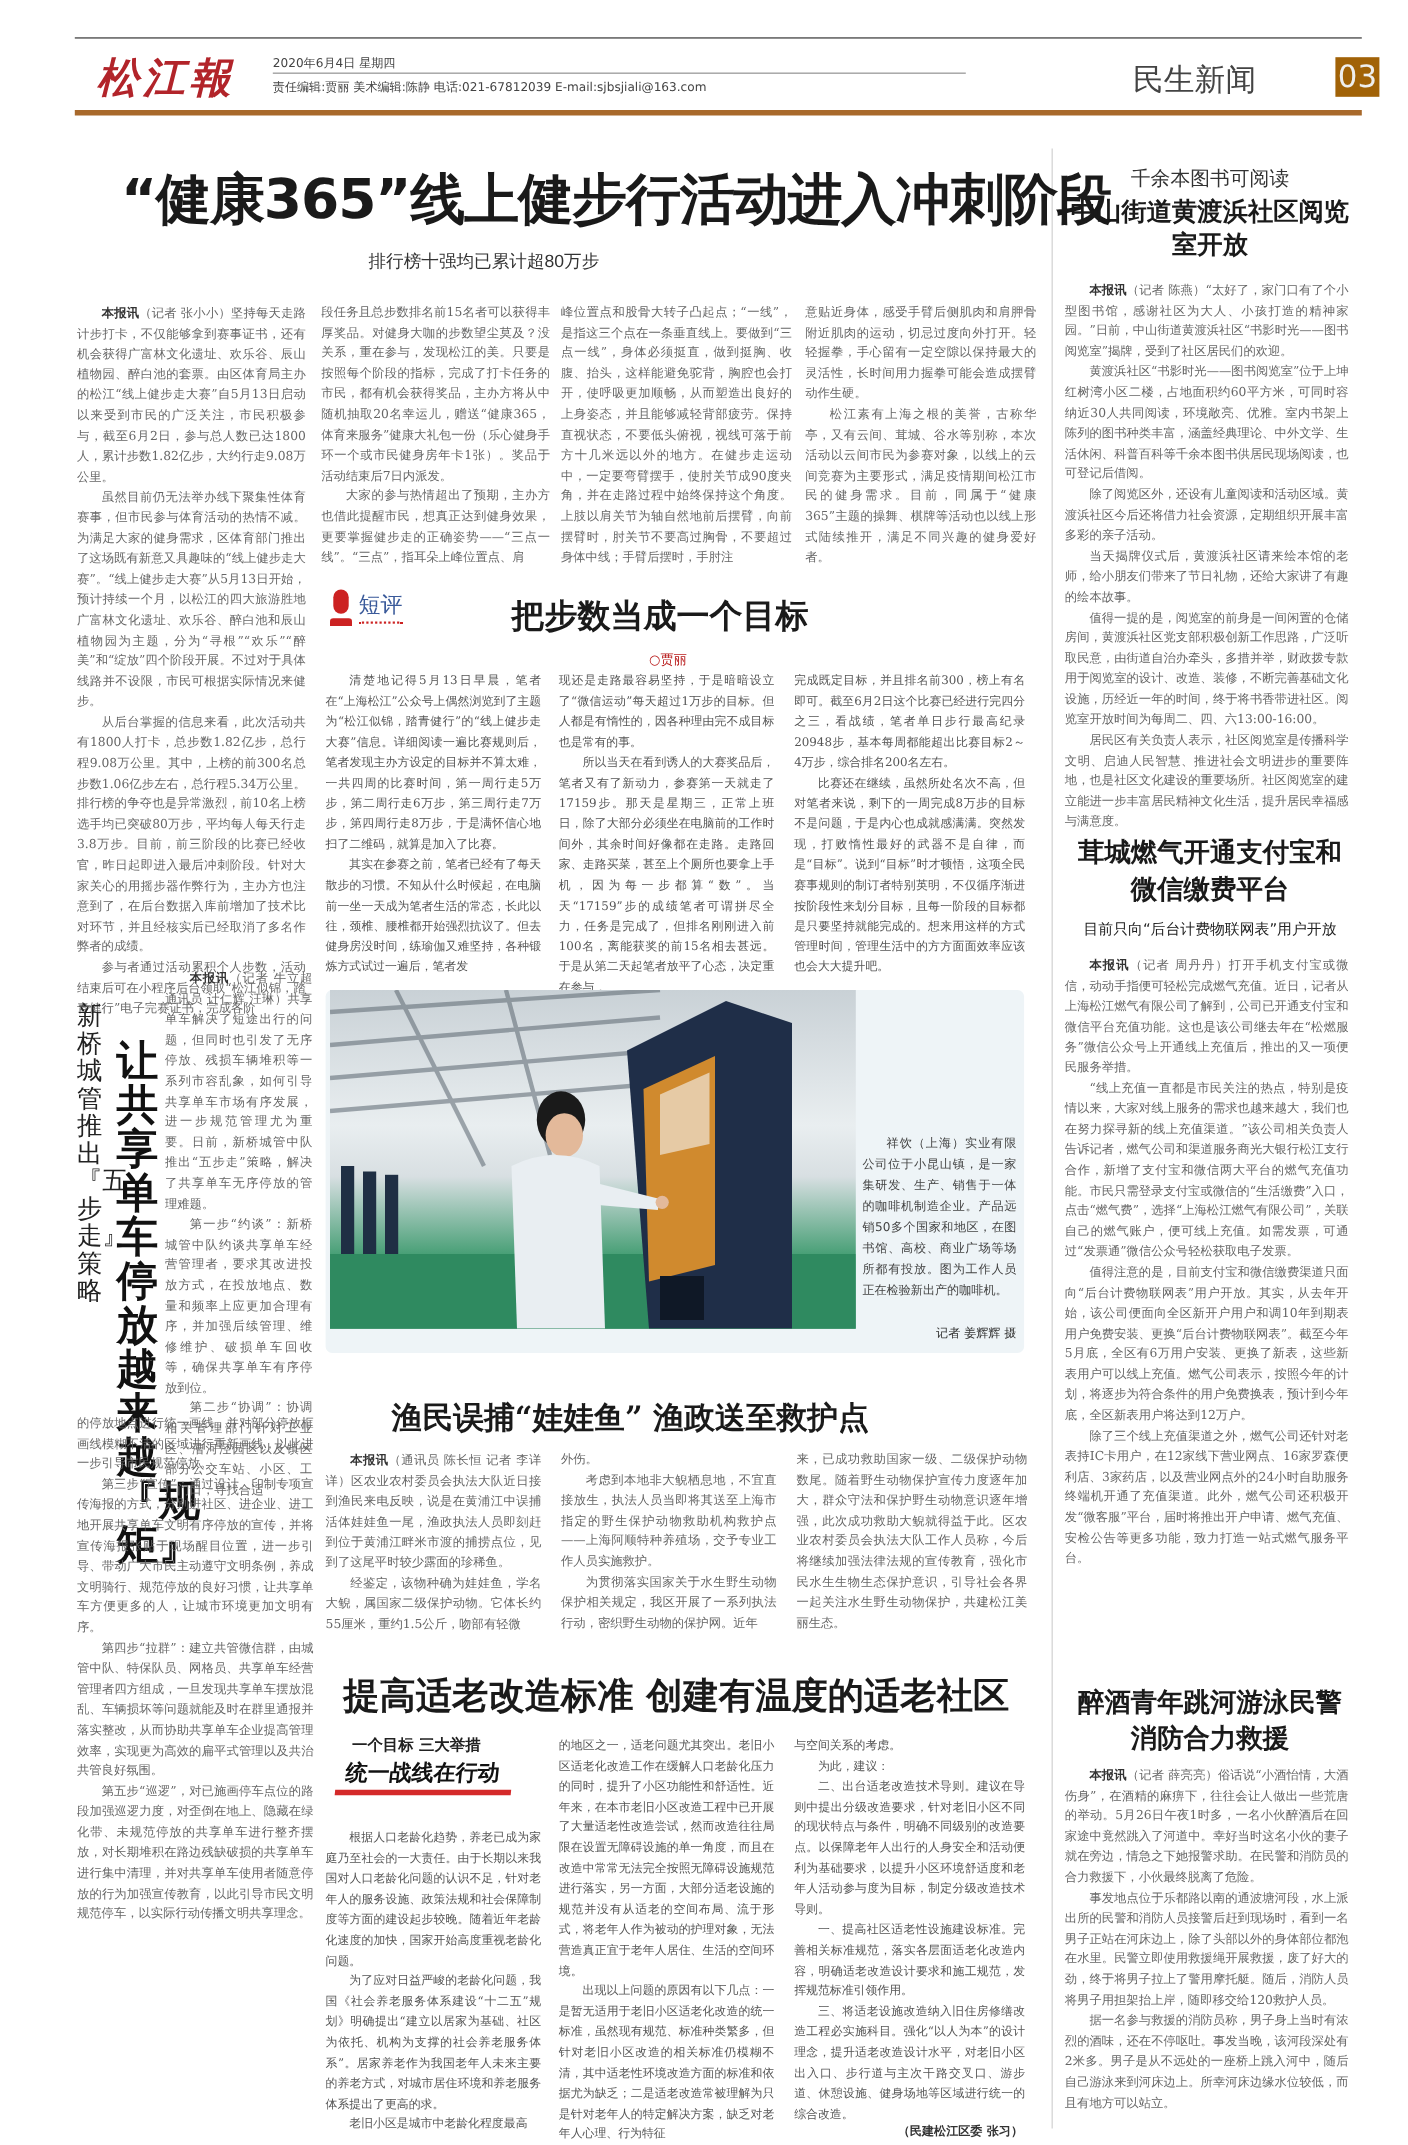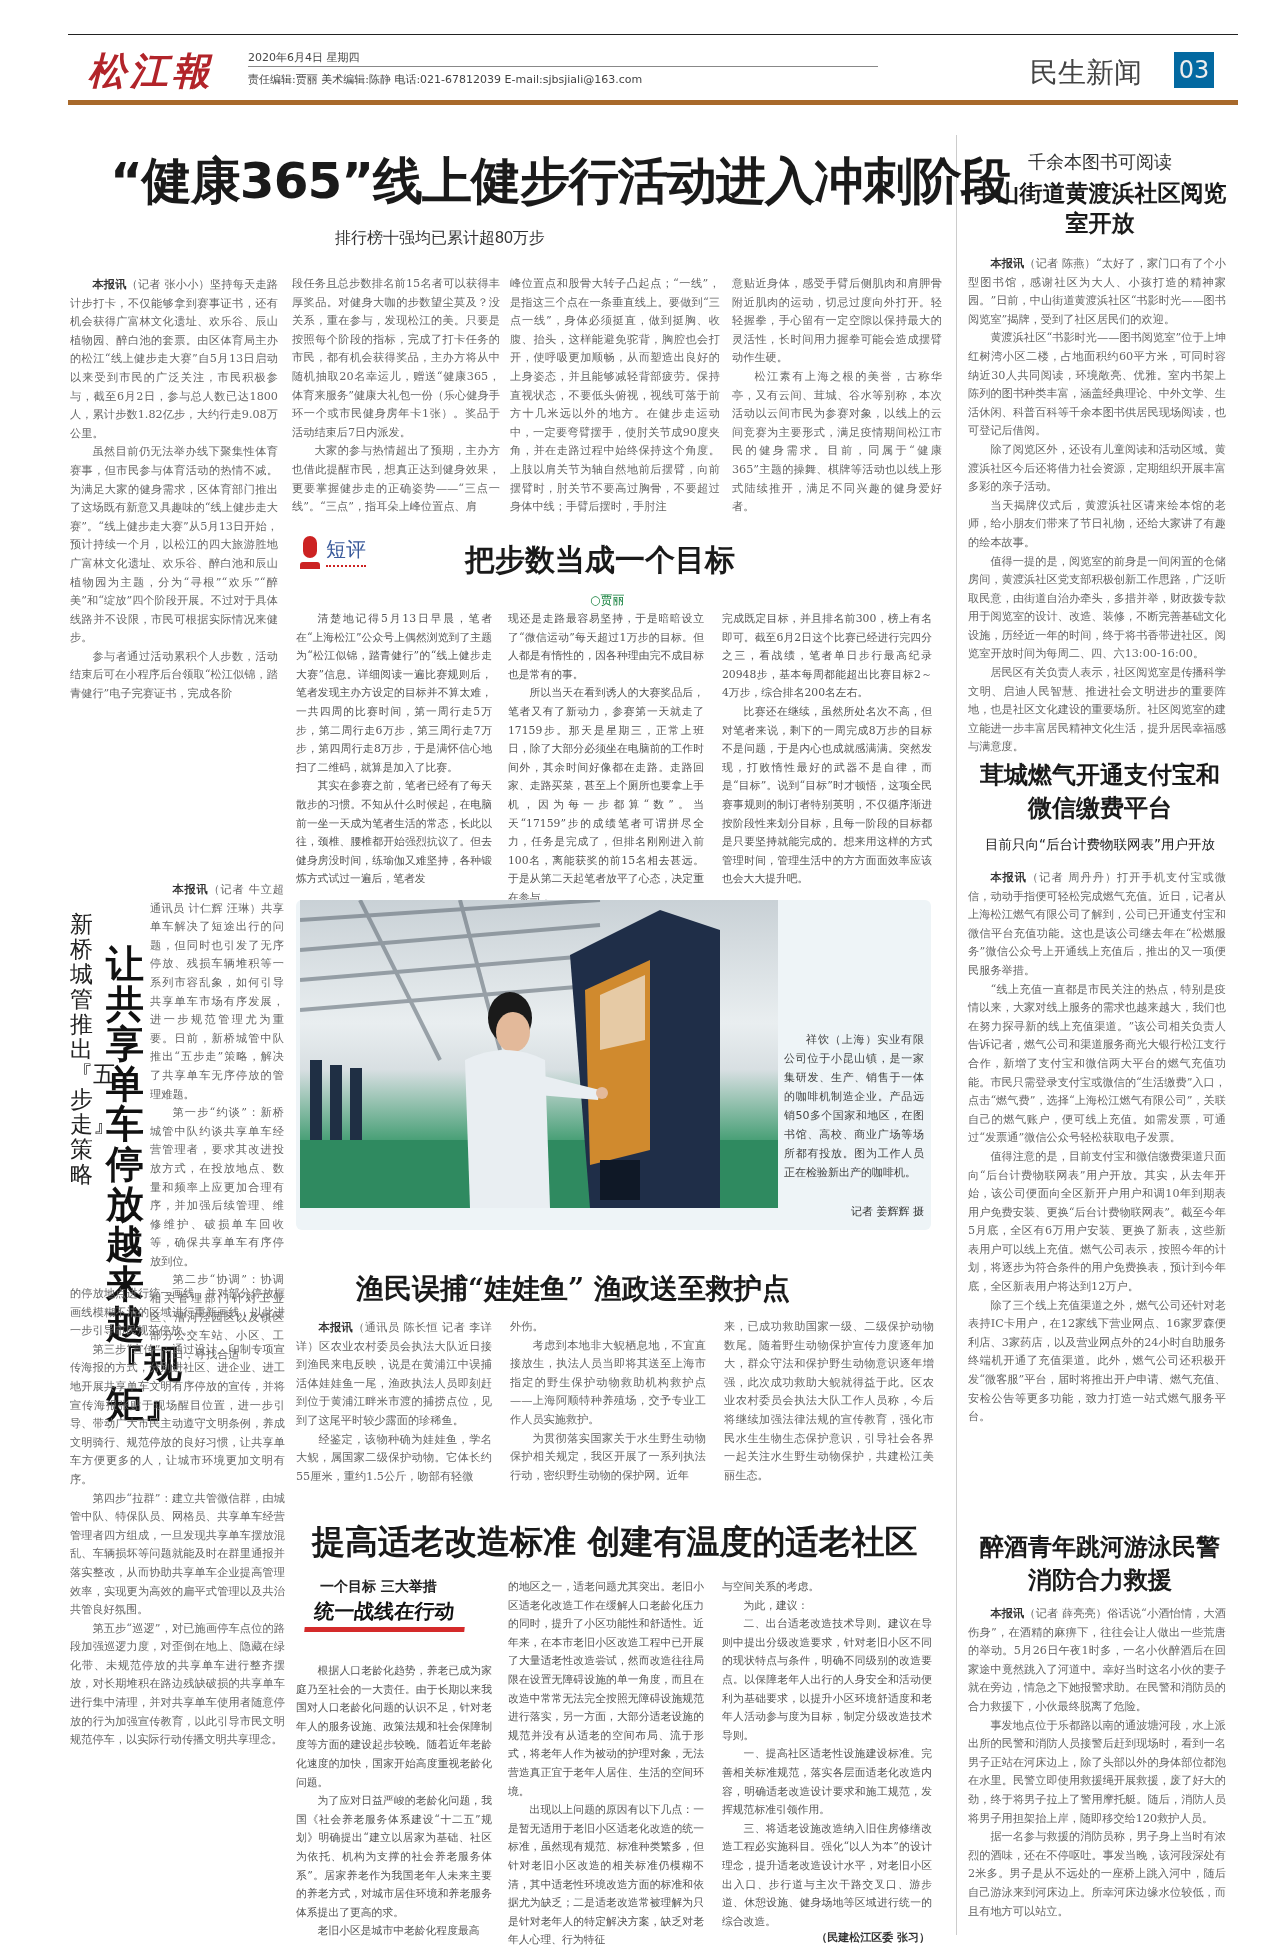--- a/index.html
+++ b/index.html
@@ -5,21 +5,21 @@
 *{box-sizing:border-box;margin:0;padding:0}
 html,body{width:1280px;height:1950px;background:#fff;overflow:hidden}
 body{position:relative;font-family:"DejaVu Serif","Liberation Serif",serif;color:#555}
 .abs{position:absolute}
 .topline{left:68px;top:34px;width:1170px;height:1px;background:#222}
 .masthead-logo{left:88px;top:46px;font-size:38px;color:#b2242a;font-weight:bold;font-style:italic;letter-spacing:4px;font-family:"DejaVu Serif",serif}
 .meta-date{left:248px;top:50px;font-size:11px;color:#444;font-family:"DejaVu Sans",sans-serif}
 .meta-line{left:248px;top:66px;width:630px;height:1px;background:#888}
 .meta-info{left:248px;top:72px;font-size:11px;color:#444;font-family:"DejaVu Sans",sans-serif}
 .section-name{left:1030px;top:54px;font-size:28px;color:#444;font-family:"DejaVu Serif",serif}
-.page-no{left:1174px;top:52px;width:40px;height:36px;background:#0369a1;color:#eee;font-size:24px;text-align:center;line-height:36px;font-family:"DejaVu Sans",sans-serif}
+.page-no{left:1214px;top:52px;width:40px;height:36px;background:#a16207;color:#eee;font-size:28px;text-align:center;line-height:36px;font-family:"DejaVu Sans",sans-serif}
 .brownbar{left:68px;top:100px;width:1170px;height:5px;background:#a8692b}
 .vdiv{left:956px;top:135px;width:1px;height:1800px;background:#ccc}
 
 .h-main{left:110px;top:148px;width:820px;font-size:50px;font-weight:bold;color:#1a1a1a;font-family:"DejaVu Sans",sans-serif;letter-spacing:-1px;white-space:nowrap}
 .h-sub{left:335px;top:228px;font-size:16px;color:#333;font-family:Liberation Sans, sans-serif}
 
 .col{font-size:11.2px;line-height:18.6px;color:#666;text-align:justify}
 .col p{text-indent:2em}
 .col b{color:#333}
 
@@ -27,21 +27,21 @@
 .c2{left:292px;top:275px;width:208px}
 .c3{left:510px;top:275px;width:210px}
 .c4{left:732px;top:275px;width:210px}
 
 .comment-badge{left:300px;top:536px;display:flex;align-items:flex-start;gap:6px}
 .mic{width:20px;height:34px;position:relative}
 .mic .head{position:absolute;left:3px;top:0;width:14px;height:22px;border-radius:7px;background:#c22}
 .mic .base{position:absolute;left:0;top:26px;width:20px;height:7px;border-radius:3px 3px 0 0;background:#c22}
 .comment-label{font-size:20px;color:#3a5a9a;border-bottom:2px dotted #c22;padding-bottom:2px;font-family:"DejaVu Serif",serif}
 .h-comment{left:465px;top:540px;font-size:30px;font-weight:bold;color:#1a1a1a;font-family:"DejaVu Serif",serif}
-.byline{left:590px;top:592px;font-size:12px;color:#15803d;font-family:"DejaVu Sans",sans-serif}
+.byline{left:590px;top:592px;font-size:12px;color:#b91c1c;font-family:"DejaVu Sans",sans-serif}
 .cm{font-size:10.8px;line-height:18.6px;color:#555;text-align:justify}
 .cm p{text-indent:2em}
 .cm1{left:296px;top:610px;width:196px}
 .cm2{left:508px;top:610px;width:196px}
 .cm3{left:722px;top:610px;width:210px}
 
 .vtitle1{left:70px;top:912px;width:22px;font-size:23px;line-height:25px;color:#222;font-family:"DejaVu Sans",sans-serif}
 .vtitle2{left:106px;top:944px;width:40px;font-size:38px;line-height:40px;font-weight:bold;color:#111;font-family:"DejaVu Serif",serif}
 .bike1{left:150px;top:880px;width:134px;font-size:11.2px;line-height:18.6px}
 .bike2{left:70px;top:1285px;width:215px;font-size:11.2px;line-height:18.6px}
@@ -86,20 +86,21 @@
 <div class="abs page-no">03</div>
 <div class="abs brownbar"></div>
 <div class="abs vdiv"></div>
 
 <div class="abs h-main">“健康365”线上健步行活动进入冲刺阶段</div>
 <div class="abs h-sub">排行榜十强均已累计超80万步</div>
 
 <div class="abs col c1">
   <p><b>本报讯</b><span>（记者 张小小）</span><span>坚持每天走路计步打卡，不仅能够拿到赛事证书，还有机会获得广富林文化遗址、欢乐谷、辰山植物园、醉白池的套票。由区体育局主办的松江“线上健步走大赛”自5月13日启动以来受到市民的广泛关注，市民积极参与，截至6月2日，参与总人数已达1800人，累计步数1.82亿步，大约行走9.08万公里。</span></p>
   <p>虽然目前仍无法举办线下聚集性体育赛事，但市民参与体育活动的热情不减。为满足大家的健身需求，区体育部门推出了这场既有新意又具趣味的“线上健步走大赛”。“线上健步走大赛”从5月13日开始，预计持续一个月，以松江的四大旅游胜地广富林文化遗址、欢乐谷、醉白池和辰山植物园为主题，分为“寻根”“欢乐”“醉美”和“绽放”四个阶段开展。不过对于具体线路并不设限，市民可根据实际情况来健步。</p>
+  <p>从后台掌握的信息来看，此次活动共有1800人打卡，总步数1.82亿步，总行程9.08万公里。其中，上榜的前300名总步数1.06亿步左右，总行程5.34万公里。排行榜的争夺也是异常激烈，前10名上榜选手均已突破80万步，平均每人每天行走3.8万步。目前，前三阶段的比赛已经收官，昨日起即进入最后冲刺阶段。针对大家关心的用摇步器作弊行为，主办方也注意到了，在后台数据入库前增加了技术比对环节，并且经核实后已经取消了多名作弊者的成绩。</p>
   <p>参与者通过活动累积个人步数，活动结束后可在小程序后台领取“松江似锦，踏青健行”电子完赛证书，完成各阶</p>
 </div>
 <div class="abs col c2" style="height:250px;overflow:hidden">
   <p style="text-indent:0">段任务且总步数排名前15名者可以获得丰厚奖品。对健身大咖的步数望尘莫及？没关系，重在参与，发现松江的美。只要是按照每个阶段的指标，完成了打卡任务的市民，都有机会获得奖品，主办方将从中随机抽取20名幸运儿，赠送“健康365，体育来服务”健康大礼包一份（乐心健身手环一个或市民健身房年卡1张）。奖品于活动结束后7日内派发。</p>
   <p>大家的参与热情超出了预期，主办方也借此提醒市民，想真正达到健身效果，更要掌握健步走的正确姿势——“三点一线”。“三点”，指耳朵上峰位置点、肩</p>
 </div>
 <div class="abs col c3">
   <p style="text-indent:0">峰位置点和股骨大转子凸起点；“一线”，是指这三个点在一条垂直线上。要做到“三点一线”，身体必须挺直，做到挺胸、收腹、抬头，这样能避免驼背，胸腔也会打开，使呼吸更加顺畅，从而塑造出良好的上身姿态，并且能够减轻背部疲劳。保持直视状态，不要低头俯视，视线可落于前方十几米远以外的地方。在健步走运动中，一定要弯臂摆手，使肘关节成90度夹角，并在走路过程中始终保持这个角度。上肢以肩关节为轴自然地前后摆臂，向前摆臂时，肘关节不要高过胸骨，不要超过身体中线；手臂后摆时，手肘注</p>
 </div>
 <div class="abs col c4">

